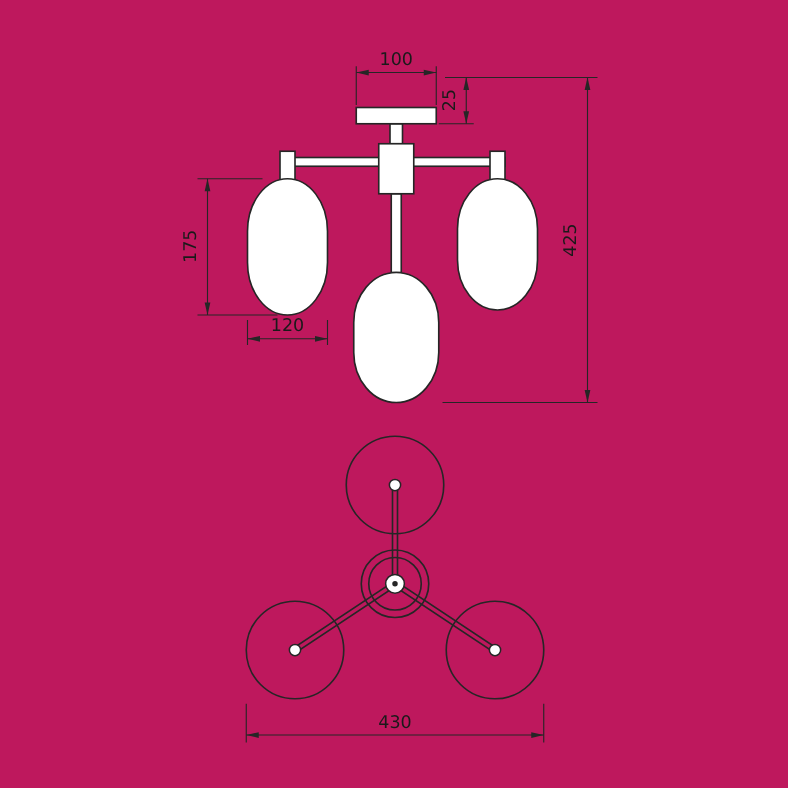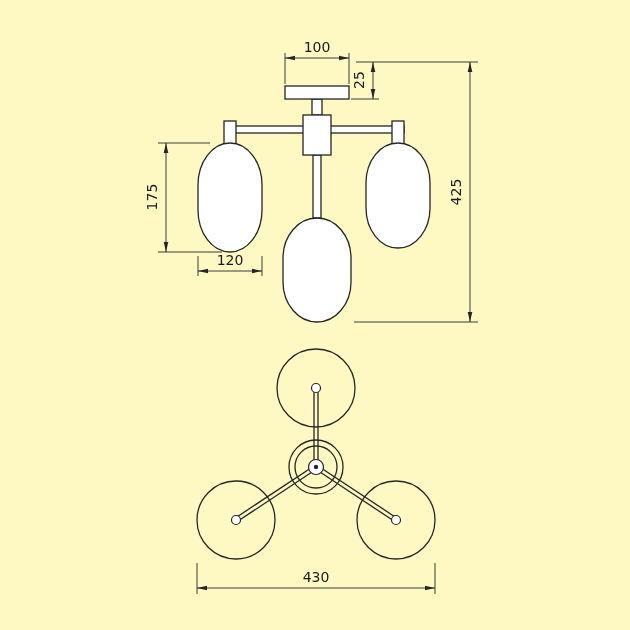--- a/index.html
+++ b/index.html
@@ -1,17 +1,17 @@
 <!DOCTYPE html>
 <html><head>
 <meta charset="utf-8">
 <style>
   html,body{margin:0;padding:0;background:#ffffff;}
   .canvas{
-    width:630px;height:630px;background:#fef9c3;position:relative;overflow:hidden;
+    width:630px;height:630px;background:#be185d;position:relative;overflow:hidden;
     font-family:"DejaVu Sans","Liberation Sans",sans-serif;
   }
   svg{display:block;}
   .obj{fill:#ffffff;stroke:#262626;stroke-width:1.3;}
   .wire{fill:none;stroke:#262626;stroke-width:1.3;}
   .dim{stroke:#262626;stroke-width:0.9;fill:none;}
   .arr{fill:#262626;stroke:none;}
   .dimtext{font-size:14px;fill:#1a1a1a;}
   .dot{fill:#ffffff;stroke:#262626;stroke-width:1.2;}
   .soliddot{fill:#262626;stroke:none;}

